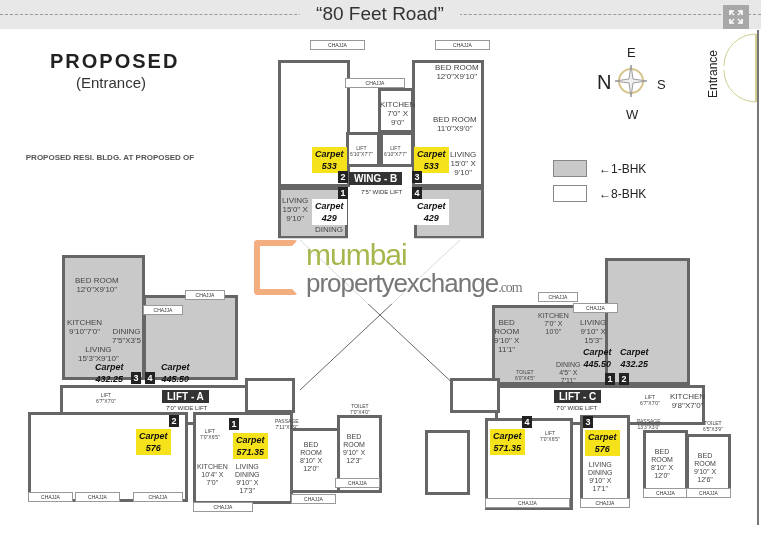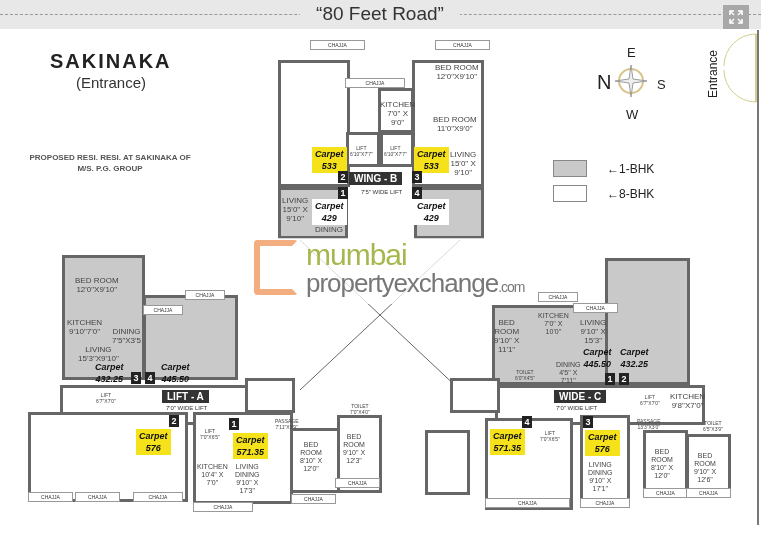--- a/index.html
+++ b/index.html
@@ -10,58 +10,57 @@
   .expand-btn { position: absolute; left: 723px; top: 5px; width: 26px; height: 24px; background: #a8a8a8; display: flex; align-items: center; justify-content: center; cursor: pointer; }
   .title { position: absolute; left: 50px; top: 50px; font-size: 20px; font-weight: bold; letter-spacing: 2px; color: #222; }
   .subtitle { position: absolute; left: 76px; top: 74px; font-size: 15px; color: #333; }
   .proposed { position: absolute; left: 10px; top: 152px; width: 200px; text-align: center; font-size: 8px; font-weight: bold; color: #555; line-height: 11px; }
   .compass { position: absolute; left: 595px; top: 45px; width: 70px; height: 80px; }
   .compass .dir { position: absolute; font-size: 13px; color: #222; }
   .entrance { position: absolute; left: 706px; top: 60px; transform: rotate(-90deg); transform-origin: left top; font-size: 12px; color: #222; }
   .legend { position: absolute; left: 553px; top: 160px; }
   .legend-row { display: flex; align-items: center; margin-bottom: 8px; }
   .legend-swatch { width: 34px; height: 17px; border: 1px solid #888; }
-  .legend-label { font-size: 12px; margin-left: 20px; color: #222; }
+  .legend-label { font-size: 12px; margin-left: 12px; color: #222; }
   .plan { position: absolute; left: 0; top: 0; width: 761px; height: 538px; }
   .room { position: absolute; border: 3px solid #666; }
   .r1 { background: #c9c9c9; }
   .r2 { background: #ffffff; }
   .chajja { position: absolute; border: 1px solid #999; background: #fff; font-size: 5px; color: #333; display: flex; align-items: center; justify-content: center; }
   .lbl { position: absolute; font-size: 8px; text-align: center; color: #444; line-height: 9px; }
   .carpet { position: absolute; font-size: 9px; font-weight: bold; font-style: italic; text-align: center; line-height: 12px; color: #111; padding: 1px 3px; }
   .carpet.yel { background: #f6e21a; }
   .wing { position: absolute; background: #333; color: #fff; font-size: 10px; font-weight: bold; padding: 1px 5px; }
   .wing-sub { position: absolute; font-size: 6px; color: #333; }
   .num { position: absolute; background: #222; color: #fff; font-size: 9px; font-weight: bold; width: 10px; height: 12px; text-align: center; line-height: 12px; }
   .watermark { position: absolute; left: 250px; top: 238px; width: 270px; height: 66px; background: rgba(255,255,255,0.75); }
   .wm-box { position: absolute; left: 254px; top: 240px; width: 44px; height: 55px; border: 6px solid #f2a06a; border-right-color: transparent; border-radius: 4px; opacity: 0.85; }
   .wm-mumbai { position: absolute; left: 306px; top: 238px; font-size: 30px; color: #a5b84e; letter-spacing: -1px; }
   .wm-pe { position: absolute; left: 306px; top: 268px; font-size: 26px; color: #777; letter-spacing: -1px; }
-  .wm-com { font-size: 14px; }
+  .wm-com { font-size: 14px; font-family: Liberation Serif, serif; }
   .border-right { position: absolute; left: 757px; top: 30px; width: 2px; height: 495px; background: #777; }
 </style>
 </head>
 <body>
 
 <div class="road-bar"></div>
 <div class="road-dash"></div>
 <div class="road-label">“80 Feet Road”</div>
 <div class="expand-btn">
   <svg width="14" height="14" viewBox="0 0 14 14">
     <path d="M1 5V1h4M9 1h4v4M13 9v4H9M5 13H1V9" stroke="#fff" stroke-width="1.6" fill="none"></path>
     <path d="M1 1l4 4M13 1L9 5M13 13L9 9M1 13l4-4" stroke="#fff" stroke-width="1.2"></path>
   </svg>
 </div>
 <div class="border-right"></div>
 
-<div class="title">SAKINAKA</div>
+<div class="title">PROPOSED</div>
 <div class="subtitle">(Entrance)</div>
 <div class="proposed">
-  <div>PROPOSED RESI. RESI. AT SAKINAKA OF</div>
-  <div>M/S. P.G. GROUP</div>
+  <div>PROPOSED RESI. BLDG. AT PROPOSED OF</div>
 </div>
 
 <div class="compass">
   <svg style="position:absolute;left:18px;top:18px" width="36" height="36" viewBox="0 0 36 36">
     <circle cx="18" cy="18" r="12" fill="none" stroke="#d8c48a" stroke-width="2"></circle>
     <path d="M18 2 L20 16 L34 18 L20 20 L18 34 L16 20 L2 18 L16 16 Z" fill="#eee" stroke="#888" stroke-width="0.8"></path>
   </svg>
   <span class="dir" style="left:32px;top:0px">E</span>
   <span class="dir" style="left:2px;top:26px;font-size:20px">N</span>
   <span class="dir" style="left:62px;top:32px">S</span>
@@ -288,21 +287,21 @@
     </div>
   <div class="carpet yel" style="left:585px;top:430px">
       <div>Carpet</div>
       <div>576</div>
     </div>
 
   <div class="num" style="left:605px;top:373px">1</div>
   <div class="num" style="left:619px;top:373px">2</div>
   <div class="num" style="left:522px;top:416px">4</div>
   <div class="num" style="left:583px;top:416px">3</div>
-  <div class="wing" style="left:554px;top:390px">WIDE - C</div>
+  <div class="wing" style="left:554px;top:390px">LIFT - C</div>
   <div class="wing-sub" style="left:556px;top:405px">7'0" WIDE LIFT</div>
 
   <div class="room r2" style="left:245px;top:378px;width:50px;height:35px"></div>
   <div class="room r2" style="left:450px;top:378px;width:50px;height:35px"></div>
   <div class="room r2" style="left:425px;top:430px;width:45px;height:65px"></div>
 </div>
 
 <div class="watermark"></div>
 <div class="wm-box"></div>
 <div class="wm-mumbai">mumbai</div>

